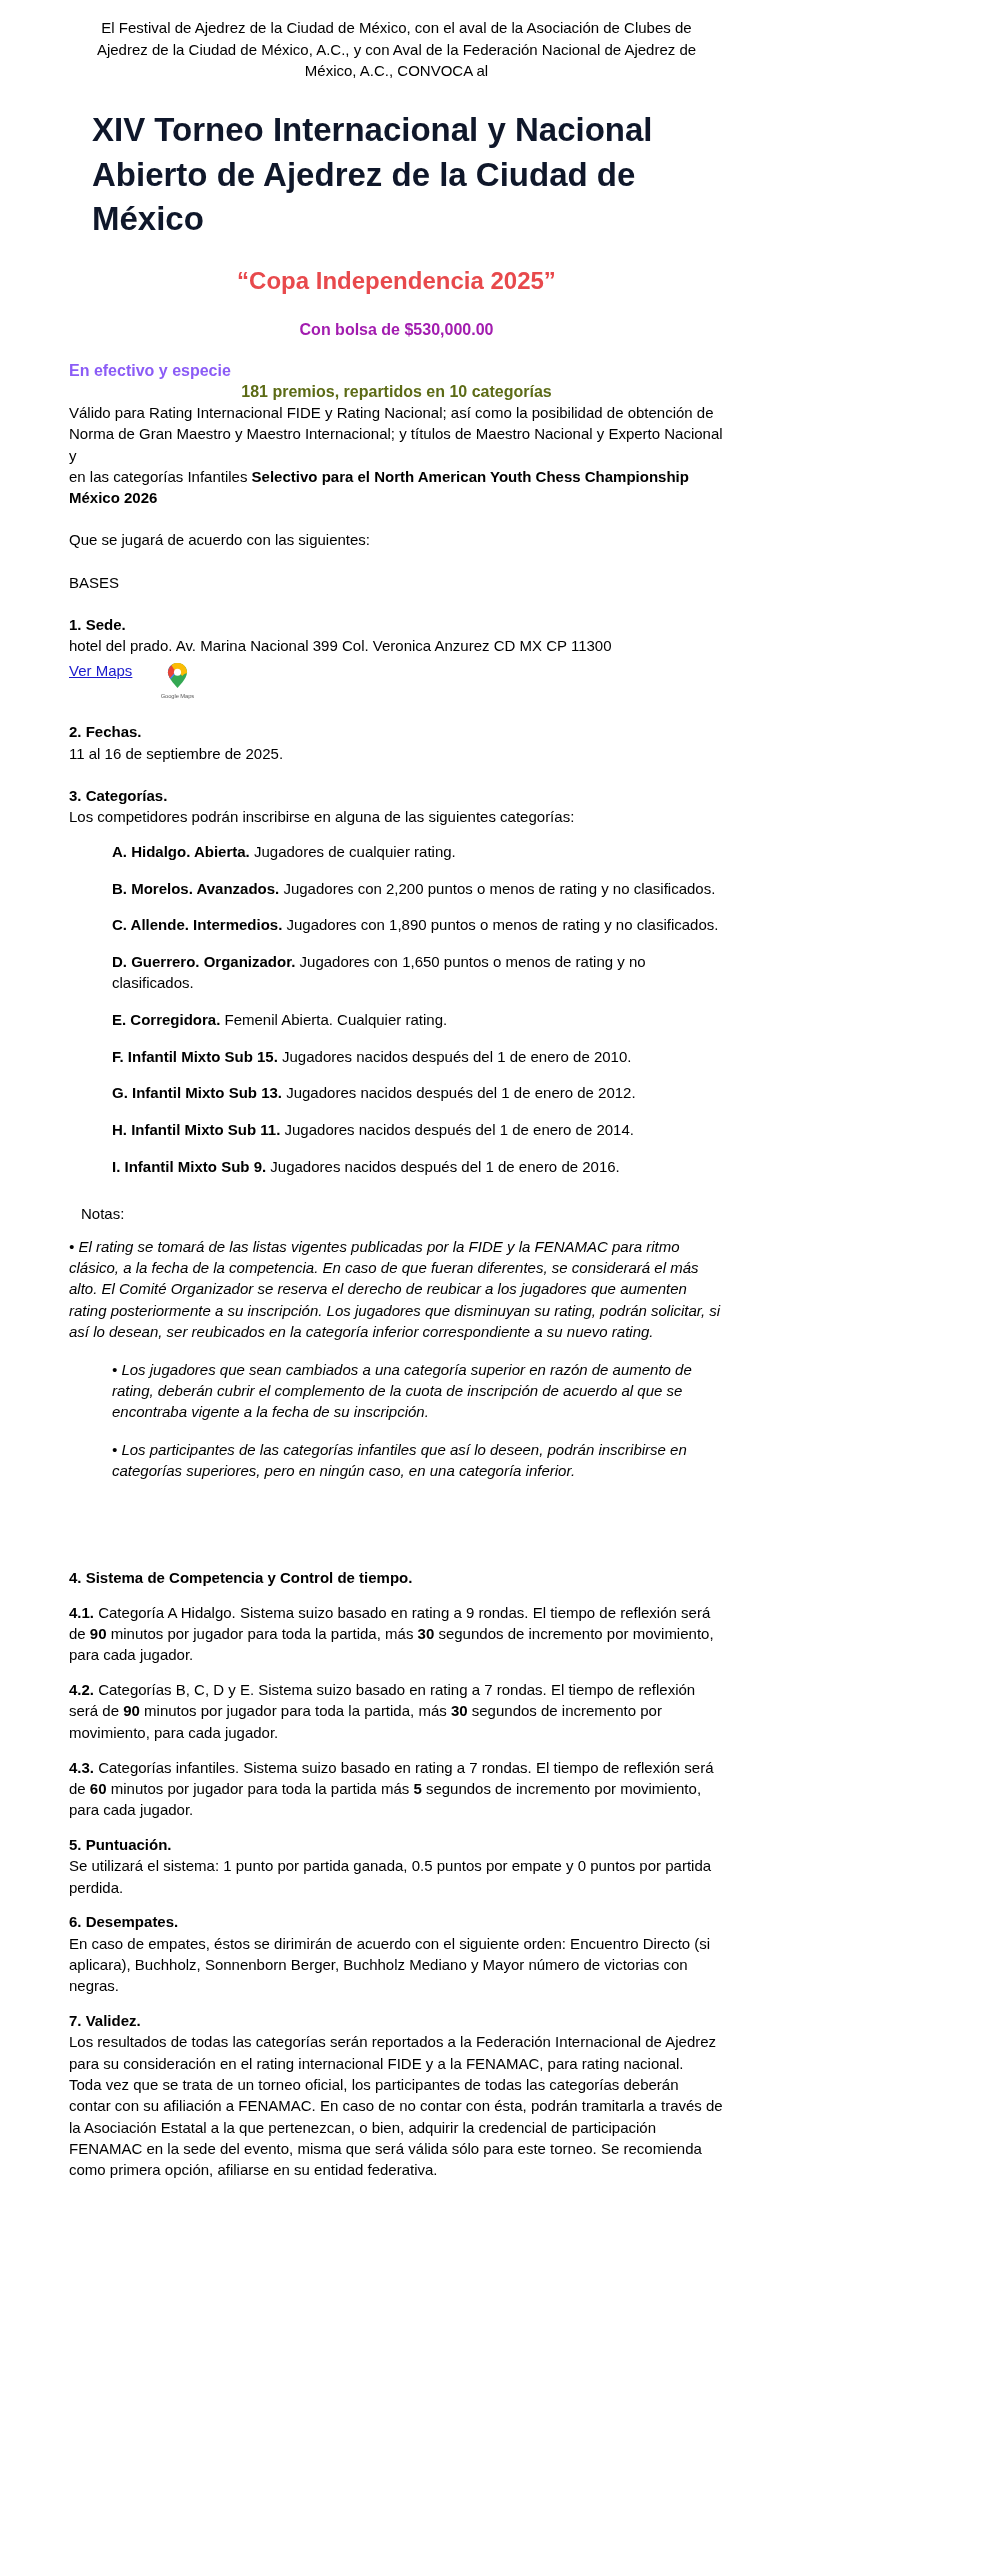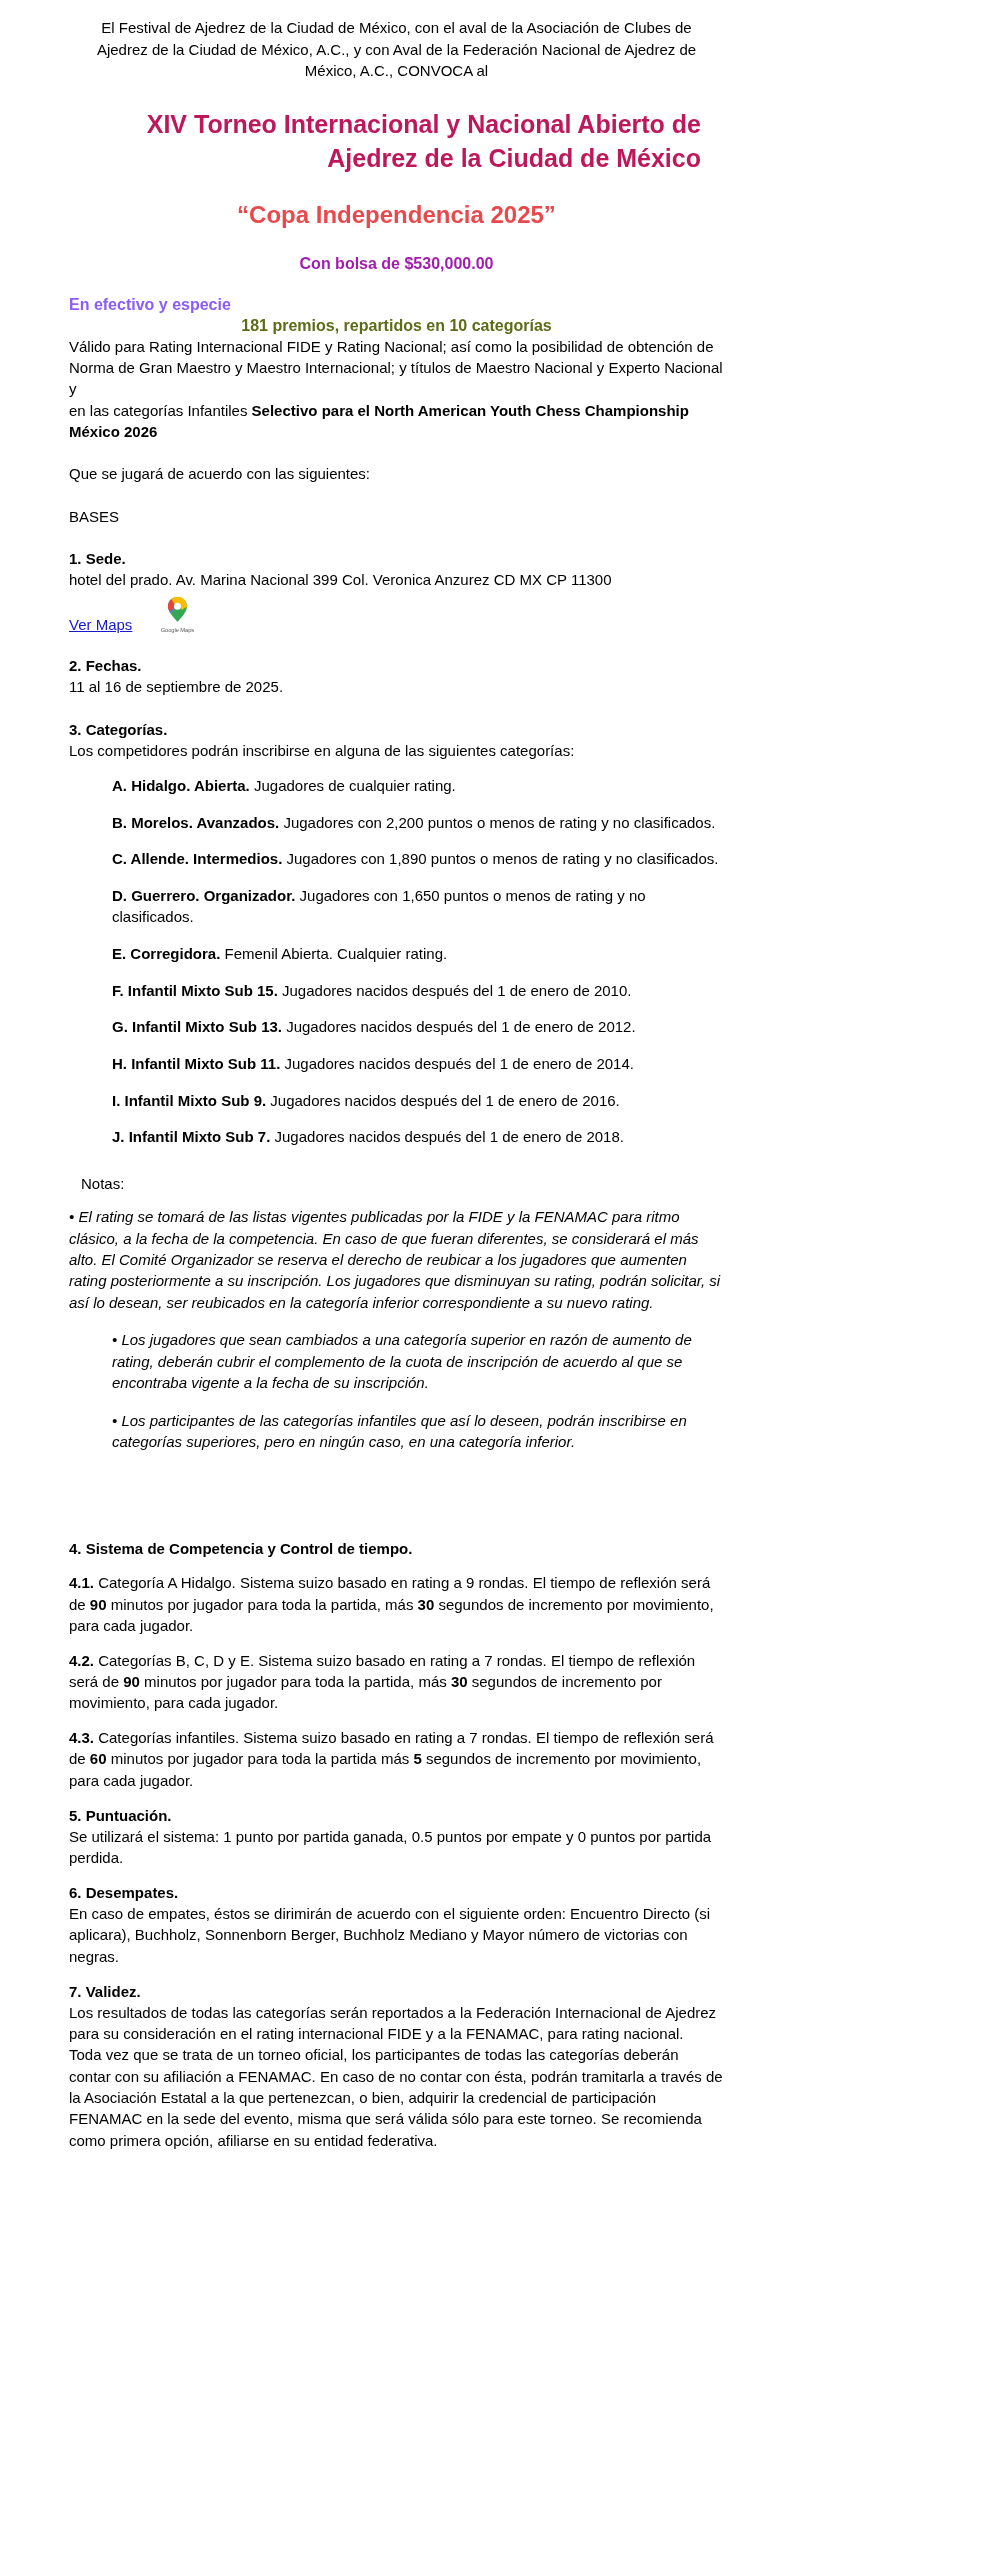--- a/index.html
+++ b/index.html
@@ -20,23 +20,23 @@
     padding: 17.4px 69px 0 69px;
   }
   .intro {
     text-align: center;
     font-size: 15px;
     line-height: 1.42;
     margin: 0 0 27px 0;
     padding: 0 21px;
   }
   h1.title {
-    color: #be185d;
-    text-align: right;
-    font-size: 25px;
+    color: #0f172a;
+    text-align: left;
+    font-size: 33px;
     line-height: 1.35;
     font-weight: bold;
     margin: 0 0 23px 0;
     padding: 0 23px;
   }
   h2.subtitle {
     color: #E8494C;
     text-align: center;
     font-size: 24px;
     font-weight: bold;
@@ -95,21 +95,20 @@
   .note {
     font-size: 15px;
     font-style: italic;
     line-height: 1.42;
     margin: 0 0 16.4px 0;
     padding-left: 0;
   }
   .note.indent { padding-left: 43px; }
   .maps-row {
     display: flex;
-    align-items: flex-end;
     gap: 20px;
     margin-top: 5.8px;
   }
   .maps-link {
     color: #1919CC;
     text-decoration: underline;
     font-size: 15px;
     line-height: 1.2;
     cursor: pointer;
   }
@@ -188,21 +187,20 @@
   <div>
     <p class="cat-item"><b>A. Hidalgo. Abierta.</b><span> Jugadores de cualquier rating.</span></p>
     <p class="cat-item"><b>B. Morelos. Avanzados.</b><span> Jugadores con 2,200 puntos o menos de rating y no clasificados.</span></p>
     <p class="cat-item"><b>C. Allende. Intermedios.</b><span> Jugadores con 1,890 puntos o menos de rating y no clasificados.</span></p>
     <p class="cat-item"><b>D. Guerrero. Organizador.</b><span> Jugadores con 1,650 puntos o menos de rating y no clasificados.</span></p>
     <p class="cat-item"><b>E. Corregidora.</b><span> Femenil Abierta. Cualquier rating.</span></p>
     <p class="cat-item"><b>F. Infantil Mixto Sub 15.</b><span> Jugadores nacidos después del 1 de enero de 2010.</span></p>
     <p class="cat-item"><b>G. Infantil Mixto Sub 13.</b><span> Jugadores nacidos después del 1 de enero de 2012.</span></p>
     <p class="cat-item"><b>H. Infantil Mixto Sub 11.</b><span> Jugadores nacidos después del 1 de enero de 2014.</span></p>
     <p class="cat-item"><b>I. Infantil Mixto Sub 9.</b><span> Jugadores nacidos después del 1 de enero de 2016.</span></p>
-    <p class="cat-item"><b>J. Infantil Mixto Sub 7.</b><span> Jugadores nacidos después del 1 de enero de 2018.</span></p>
   </div>
 
   <div class="gap-sm"></div>
   <p class="notes-label">Notas:</p>
   <p class="note">• El rating se tomará de las listas vigentes publicadas por la FIDE y la FENAMAC para ritmo clásico, a la fecha de la competencia. En caso de que fueran diferentes, se considerará el más alto. El Comité Organizador se reserva el derecho de reubicar a los jugadores que aumenten rating posteriormente a su inscripción. Los jugadores que disminuyan su rating, podrán solicitar, si así lo desean, ser reubicados en la categoría inferior correspondiente a su nuevo rating.</p>
   <p class="note indent">• Los jugadores que sean cambiados a una categoría superior en razón de aumento de rating, deberán cubrir el complemento de la cuota de inscripción de acuerdo al que se encontraba vigente a la fecha de su inscripción.</p>
   <p class="note indent">• Los participantes de las categorías infantiles que así lo deseen, podrán inscribirse en categorías superiores, pero en ningún caso, en una categoría inferior.</p>
 
   <div class="gap-xxl"></div>
   <p class="heading">4. Sistema de Competencia y Control de tiempo.</p>

